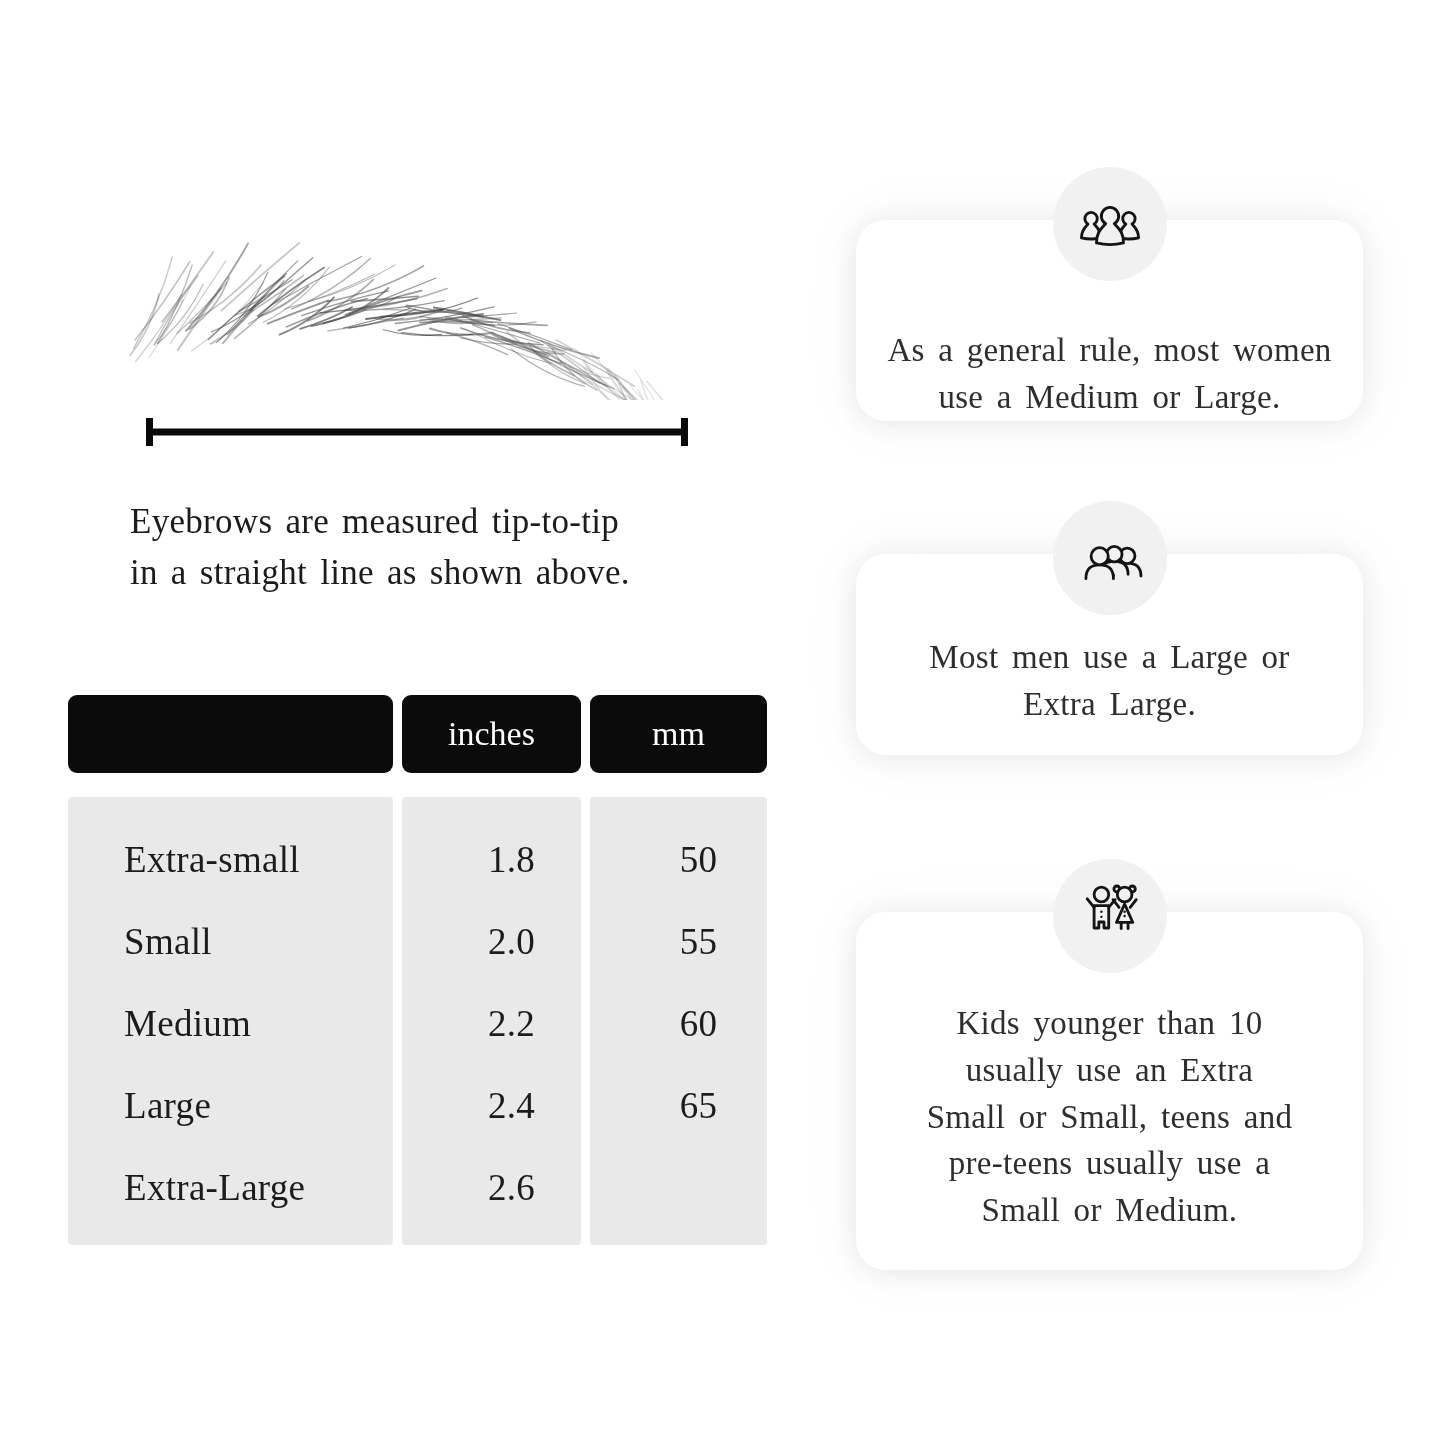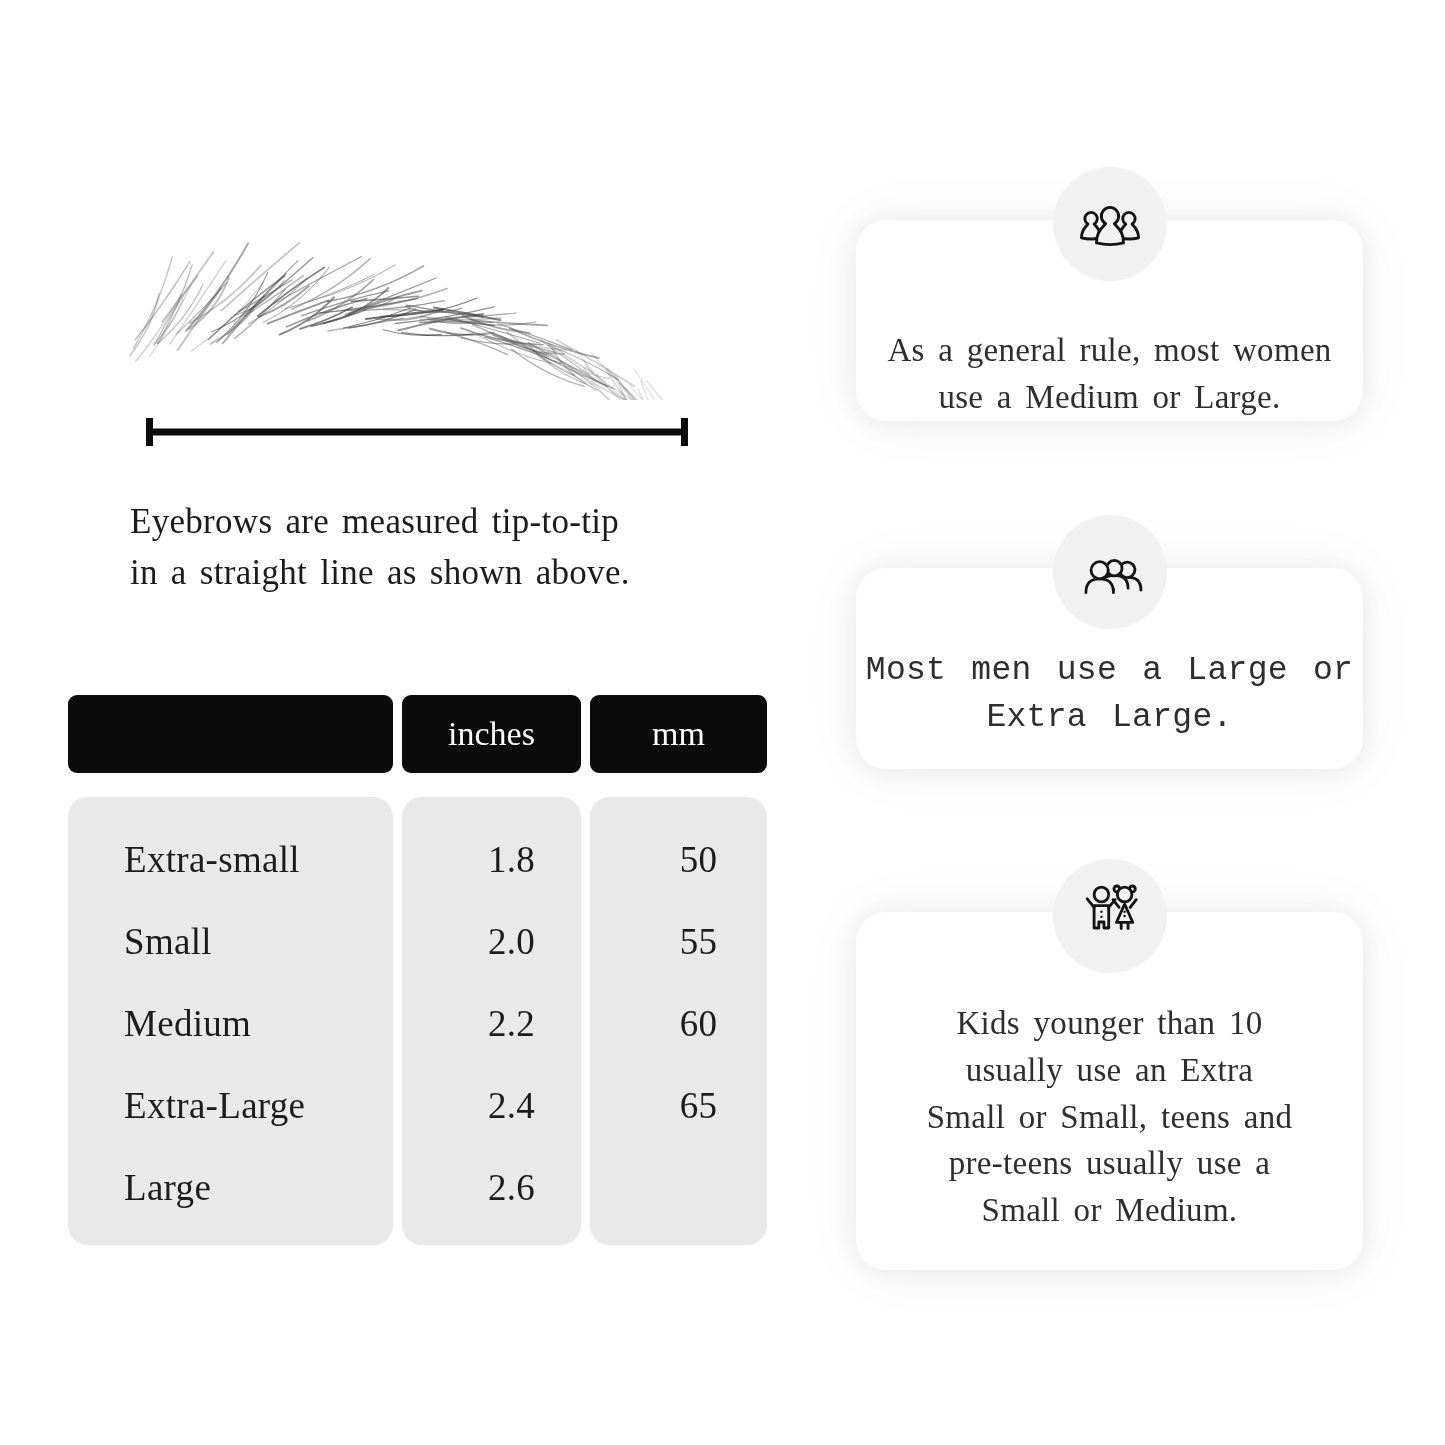--- a/index.html
+++ b/index.html
@@ -39,38 +39,38 @@
     position:absolute;left:68px;top:695px;width:699px;
     display:grid;grid-template-columns:325px 179px 177px;column-gap:9px;
   }
   .col{display:flex;flex-direction:column;}
   .th{
     height:78px;background:var(--table_header_bg);color:var(--table_header_text);
     border-radius:9px;display:flex;align-items:center;justify-content:center;
     font-size:34px;margin-bottom:24px;
   }
   .tbody{
-    background:var(--table_body_bg);border-radius:20px;height:448px;
+    background:var(--table_body_bg);border-radius:4px;height:448px;
     padding-top:21px;box-sizing:border-box;
   }
   .cell{
     height:82px;display:flex;align-items:center;justify-content:center;
     font-size:37px;letter-spacing:.3px;color:var(--text_primary);padding-left:40px;
   }
   .col-label .cell{justify-content:flex-start;padding-left:56px;}
 
   
   .card{
     position:absolute;left:856px;width:507px;background:var(--card_bg);
     border-radius:30px;
     box-shadow:0 2px 26px rgba(0,0,0,.08),0 0 60px 6px rgba(0,0,0,.035);
     display:flex;align-items:center;justify-content:center;
   }
   .card-1{top:220px;height:201px;align-items:flex-end;}
-  .card-2{top:568px;height:201px;font-family:Liberation Mono, monospace;}
+  .card-2{top:554px;height:201px;}
   .card-3{top:912px;height:358px;}
   .badge{
     position:absolute;top:-53px;left:50%;transform:translateX(-50%);
     width:114px;height:114px;border-radius:50%;background:var(--icon_circle_bg);
     display:flex;align-items:center;justify-content:center;
   }
   .badge svg{width:86px;height:86px;display:block;}
   .icon-stroke{stroke:var(--icon_stroke);fill:none;stroke-width:3.3;stroke-linecap:round;stroke-linejoin:round;}
   .icon-occlude{fill:var(--icon_circle_bg);stroke:var(--icon_stroke);stroke-width:3.3;stroke-linecap:round;stroke-linejoin:round;}
   .icon-dot{fill:var(--icon_stroke);stroke:none;}
@@ -219,22 +219,22 @@
 <p class="caption">Eyebrows are measured tip-to-tip
 in a straight line as shown above.</p>
 
 <div class="size-table">
   <div class="col col-label">
     <div class="th"></div>
     <div class="tbody">
       <div class="cell">Extra-small</div>
       <div class="cell">Small</div>
       <div class="cell">Medium</div>
+      <div class="cell">Large</div>
       <div class="cell">Extra-Large</div>
-      <div class="cell">Large</div>
     </div>
   </div>
   <div class="col col-num">
     <div class="th">inches</div>
     <div class="tbody">
       <div class="cell">1.8</div>
       <div class="cell">2.0</div>
       <div class="cell">2.2</div>
       <div class="cell">2.4</div>
       <div class="cell">2.6</div>

